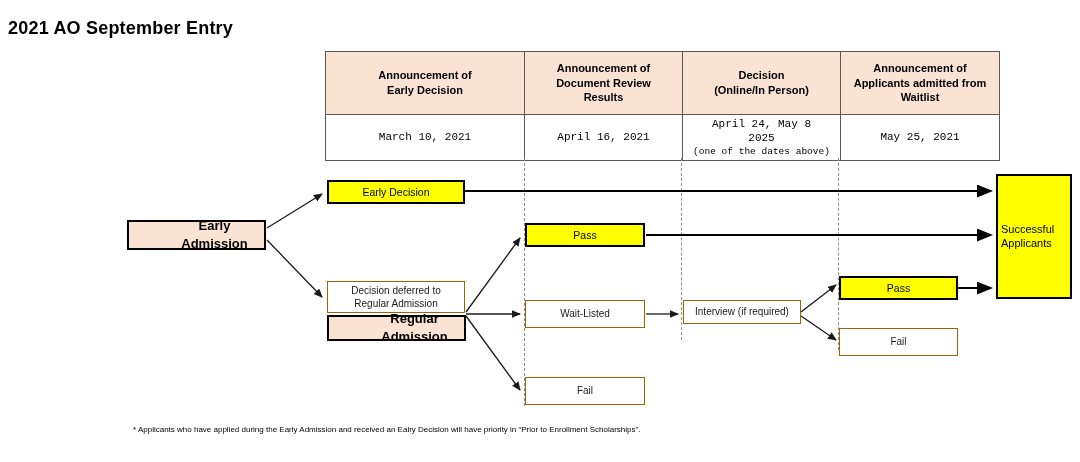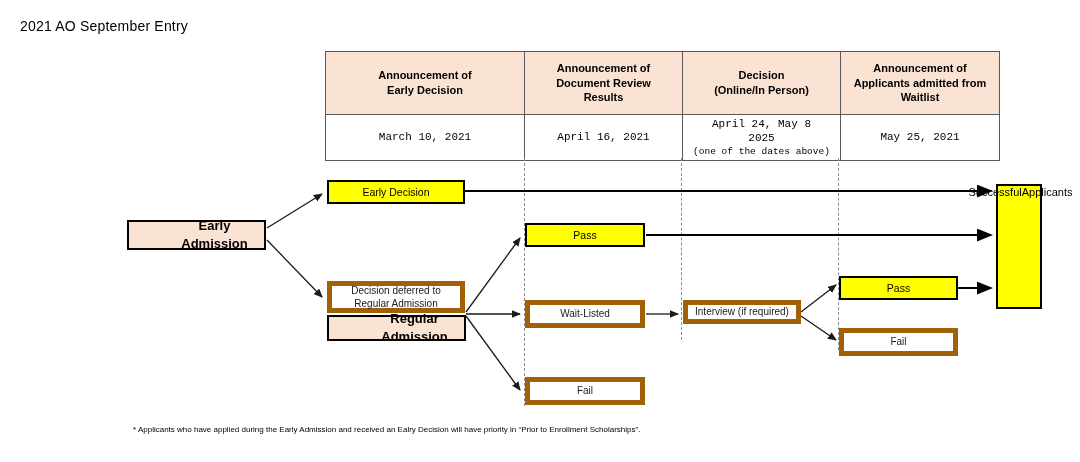--- a/index.html
+++ b/index.html
@@ -8,22 +8,22 @@
     background:#ffffff;
     font-family:"Liberation Sans", sans-serif;
     color:#000;
     overflow:hidden;
     position:relative;
   }
   #stage{position:absolute;left:0;top:0;width:1080px;height:462px;}
 
   
   .title{
-    position:absolute;left:20px;top:18px;
-    font-size:14px;font-weight:normal;letter-spacing:.2px;
+    position:absolute;left:8px;top:18px;
+    font-size:18px;font-weight:bold;letter-spacing:.2px;
     white-space:nowrap;
   }
 
   
   .sched{
     position:absolute;left:325px;top:51px;width:670px;
     border-collapse:collapse;
     table-layout:fixed;
   }
   .sched th,.sched td{
@@ -50,21 +50,21 @@
     border-left:1px dashed #8c8c8c;
   }
 
   
   .box{
     position:absolute;
     box-sizing:border-box;
     display:flex;align-items:center;justify-content:center;
     text-align:center;
     background:#ffffff;
-    border:5px solid #a16207;
+    border:1px solid #a16207;
     font-size:10px;
     line-height:1.35;
     color:#1a1a1a;
   }
   .box.peach{background:#fbe3d3;border:2px solid #000;font-weight:bold;font-size:13px;color:#000;padding-left:36px;}
   .box.yellow{background:#ffff00;border:2px solid #000;font-size:10.5px;color:#000;}
   .box.yellow.big{font-size:11px;line-height:1.25;justify-content:flex-start;padding-left:3px;text-align:left;}
 
   
   .flowsvg{position:absolute;left:0;top:0;width:1080px;height:462px;pointer-events:none;}
@@ -187,20 +187,20 @@
   </div>
 
   <div class="box yellow" style="left:839px;top:276px;width:119px;height:24px;">
     <span>Pass</span>
   </div>
 
   <div class="box" style="left:839px;top:328px;width:119px;height:28px;">
     <span>Fail</span>
   </div>
 
-  <div class="box yellow big" style="left:996px;top:184px;width:46px;height:125px;flex-direction:row;justify-content:center;align-items:flex-start;">
+  <div class="box yellow big" style="left:996px;top:174px;width:76px;height:125px;flex-direction:column;justify-content:center;align-items:flex-start;">
     <span>Successful</span>
     <span>Applicants</span>
   </div>
 
   <div class="note">* Applicants who have applied during the Early Admission and received an Ealry Decision will have priority in “Prior to Enrollment Scholarships”.</div>
 
 </div>
 
 </body></html>

